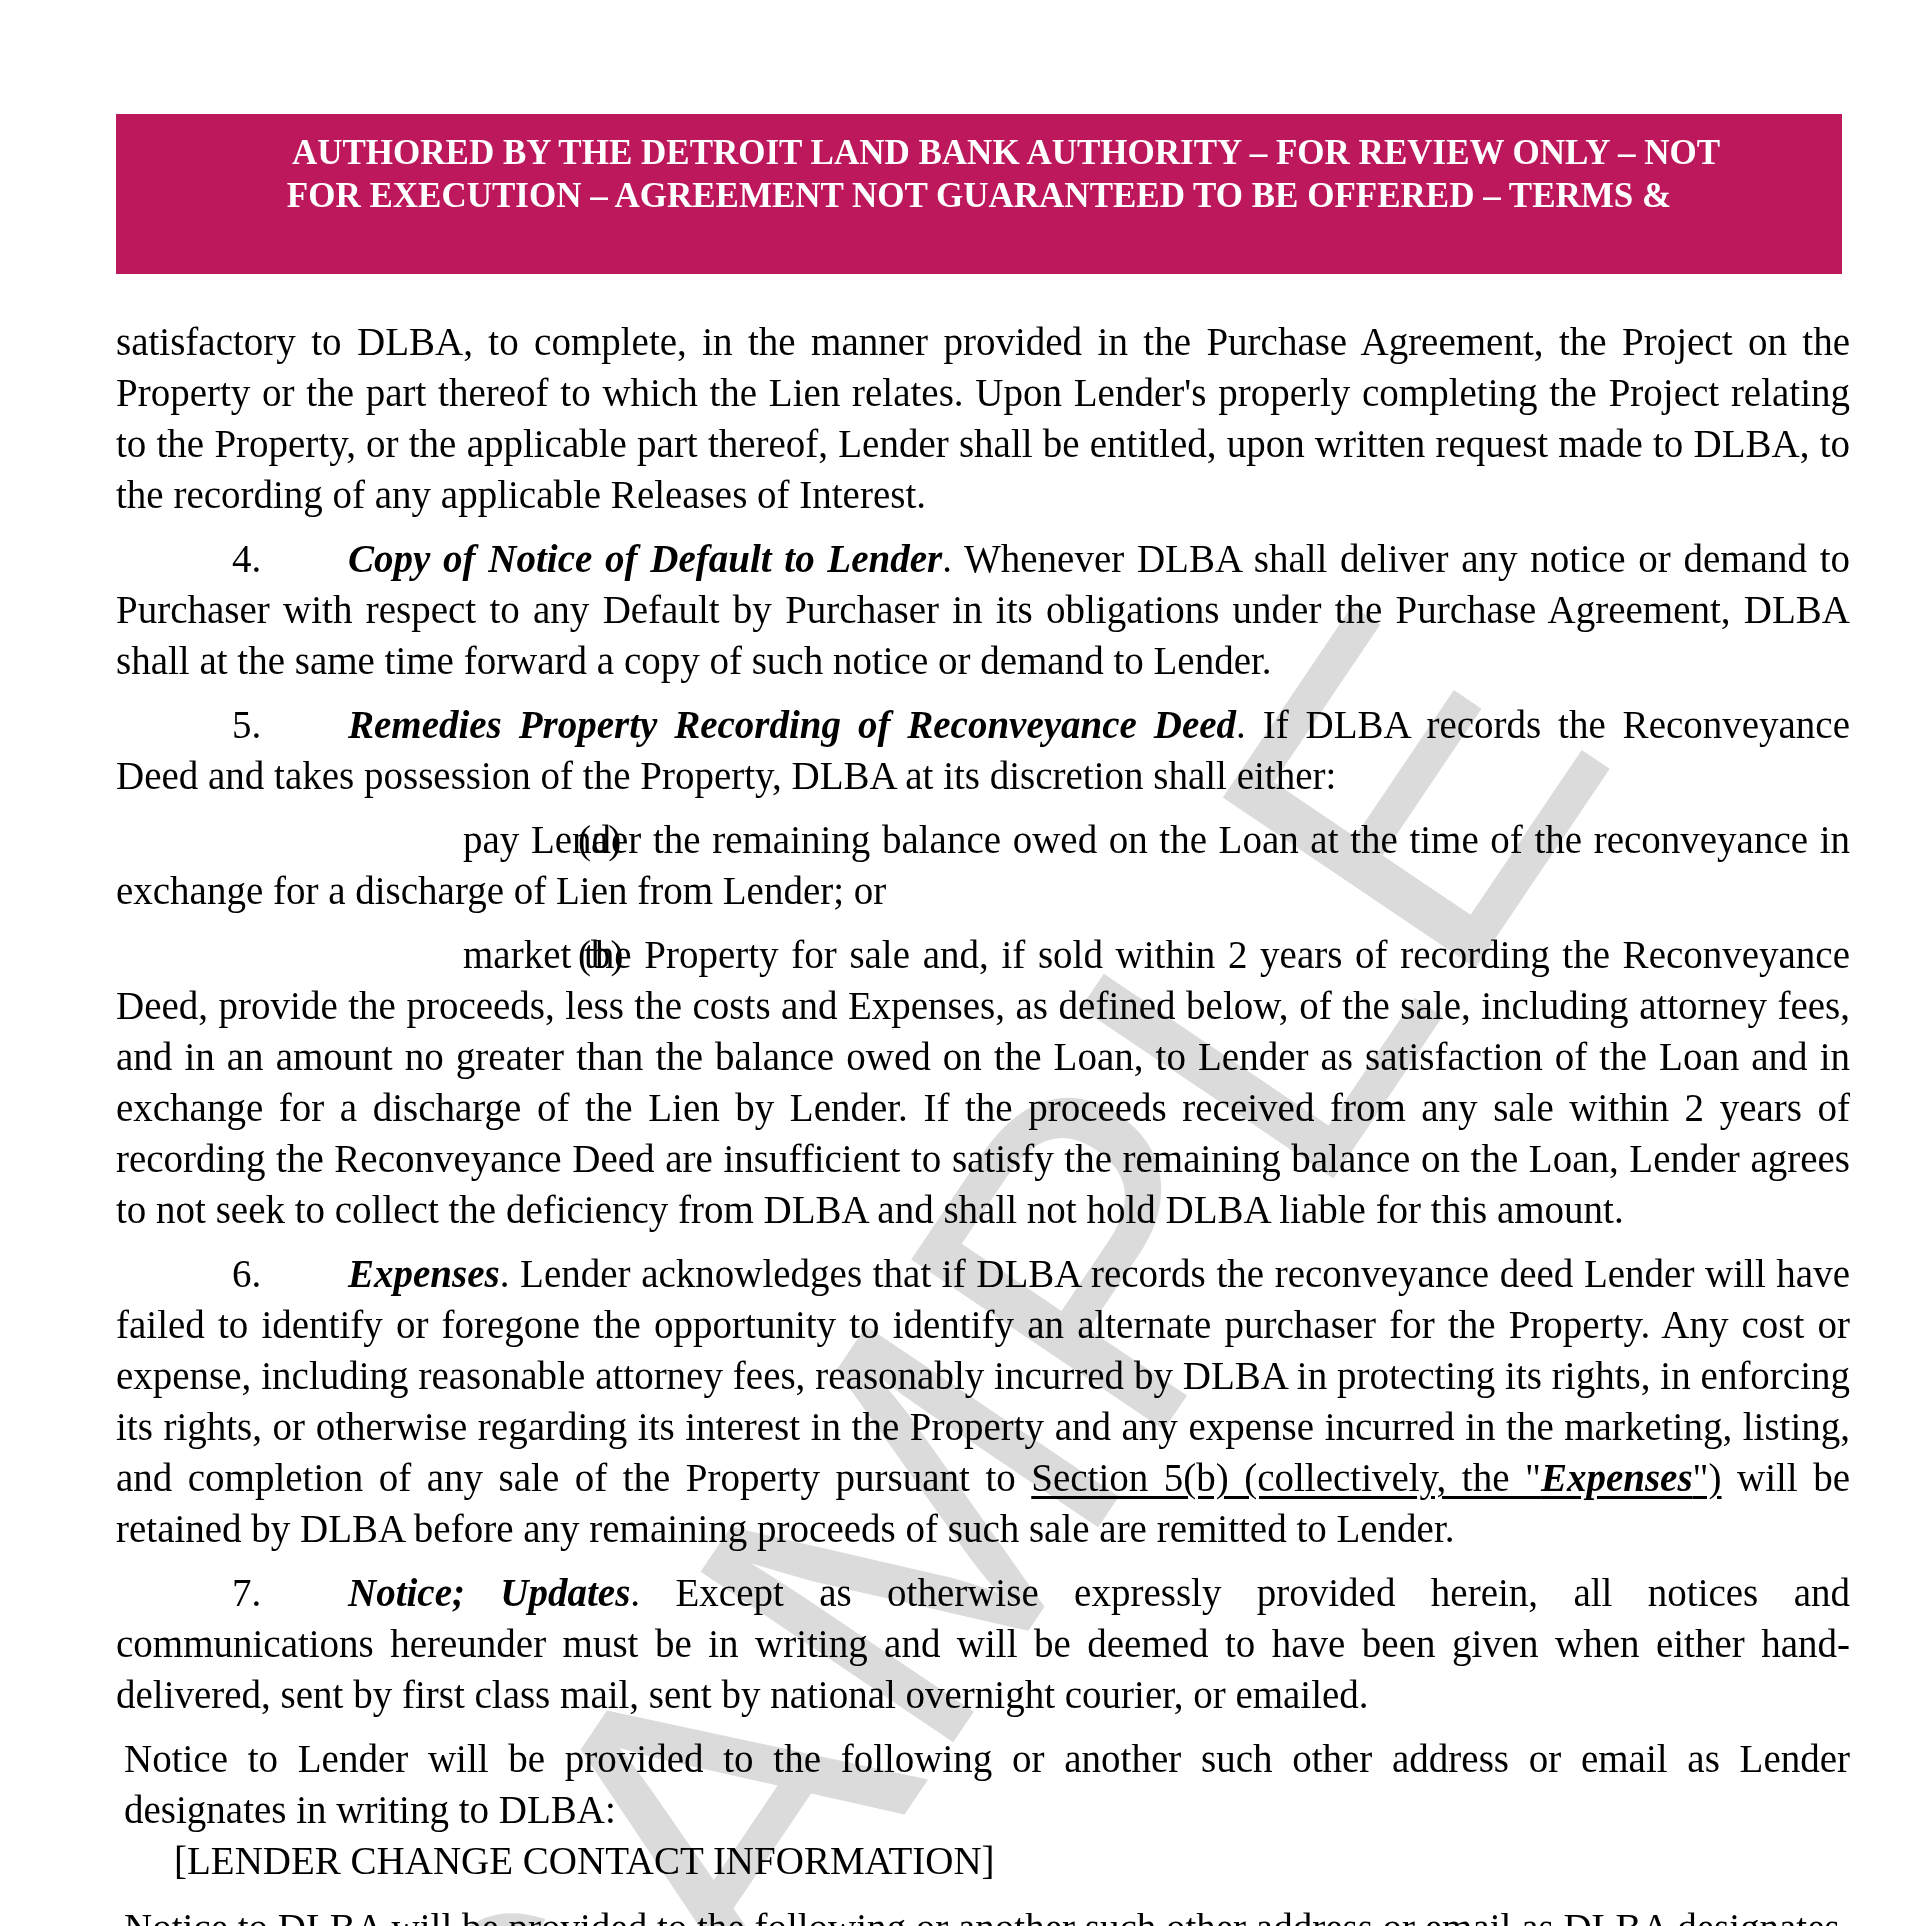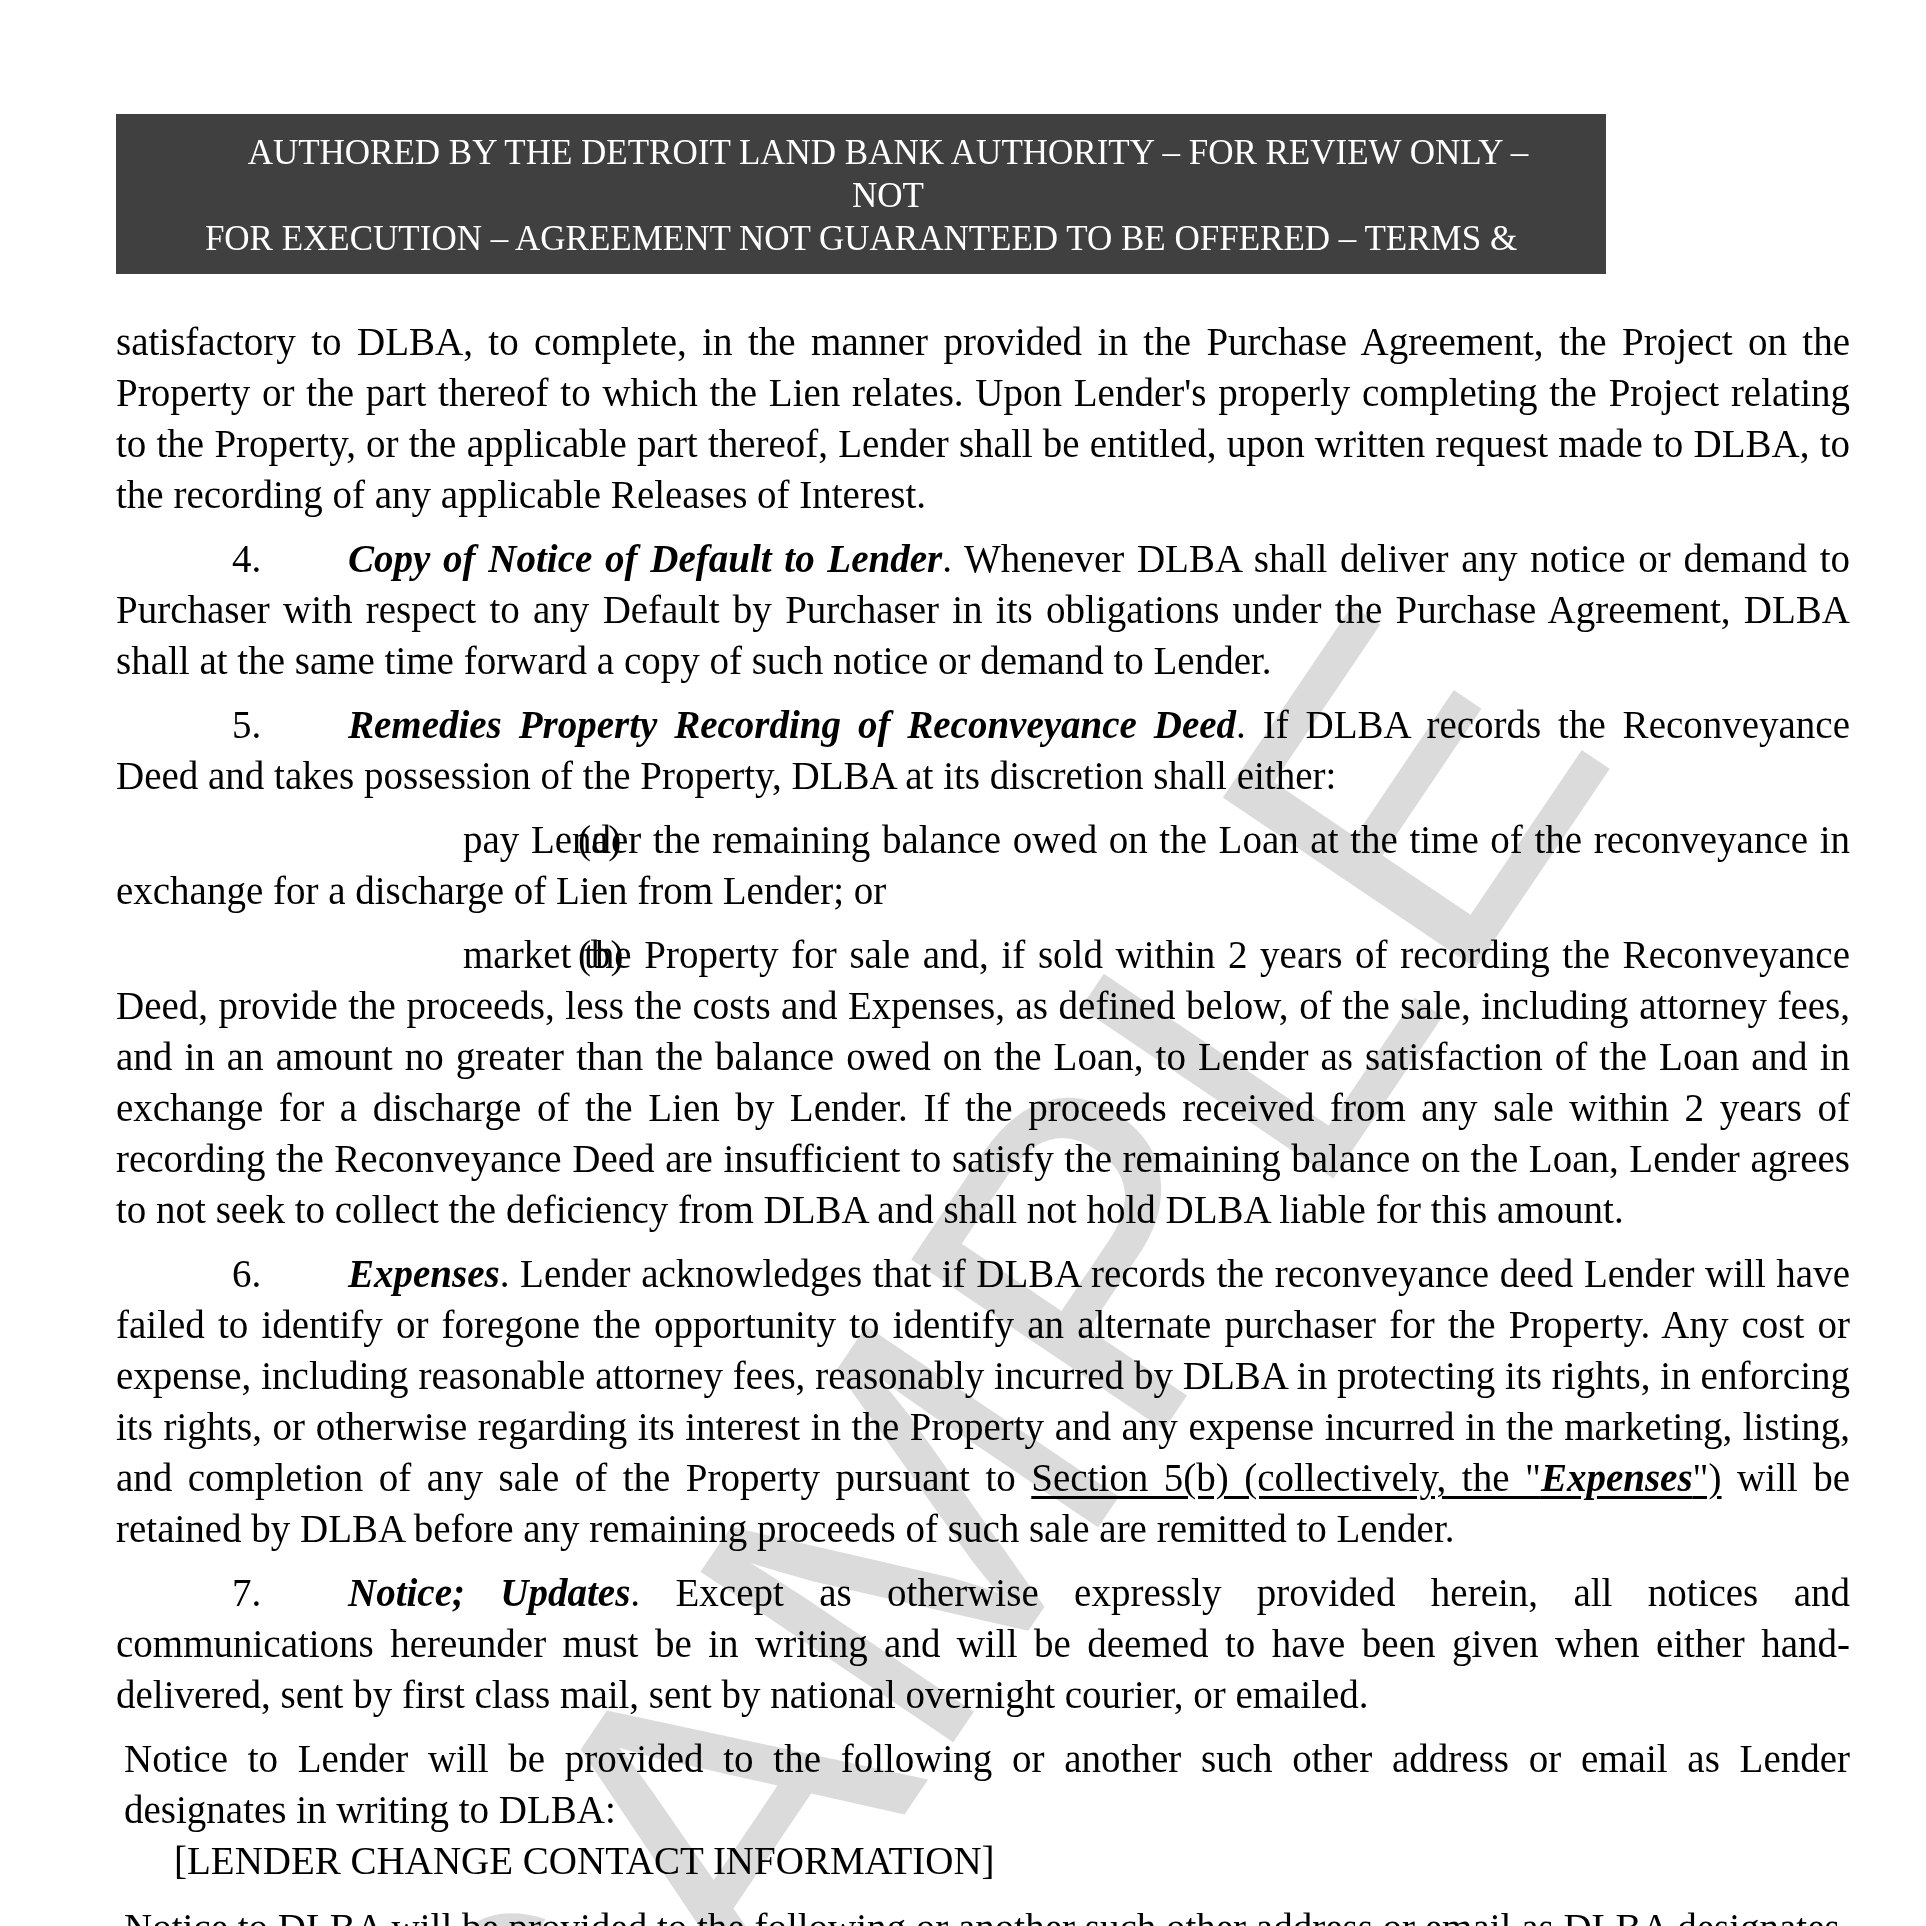--- a/index.html
+++ b/index.html
@@ -4,24 +4,24 @@
 <style>
   html, body { margin: 0; padding: 0; background: #ffffff; }
   body { width: 1965px; height: 2542px; position: relative; overflow: hidden; }
   .page {
     position: absolute; left: 0; top: 0; width: 1965px; height: 2542px;
     background: #ffffff;
     font-family: "Liberation Serif", "DejaVu Serif", serif;
     color: #000000;
   }
   .banner {
-    position: absolute; left: 116px; top: 114px; width: 1490px; height: 160px;
-    background: #404040; color: #ffffff;
+    position: absolute; left: 116px; top: 114px; width: 1726px; height: 160px;
+    background: #be185d; color: #ffffff;
     font-size: 35px; line-height: 43px;
-    text-align: center; box-sizing: border-box; padding: 17.3px 46px 0 46px;
+    text-align: center; box-sizing: border-box; padding: 17.3px 46px 0 46px; font-weight: bold;
   }
   .banner .l1 { display: block; padding-left: 54px; }
   .banner .l2 { display: block; }
   .banner .l3 { display: block; }
   .body {
     position: absolute; left: 116px; top: 316px; width: 1734px;
     font-size: 39px; line-height: 51px;
   }
   .p { margin: 0 0 13px 0; text-align: justify; text-align-last: left; }
   .p.nomb { margin-bottom: 0; margin-left: 8px; }

